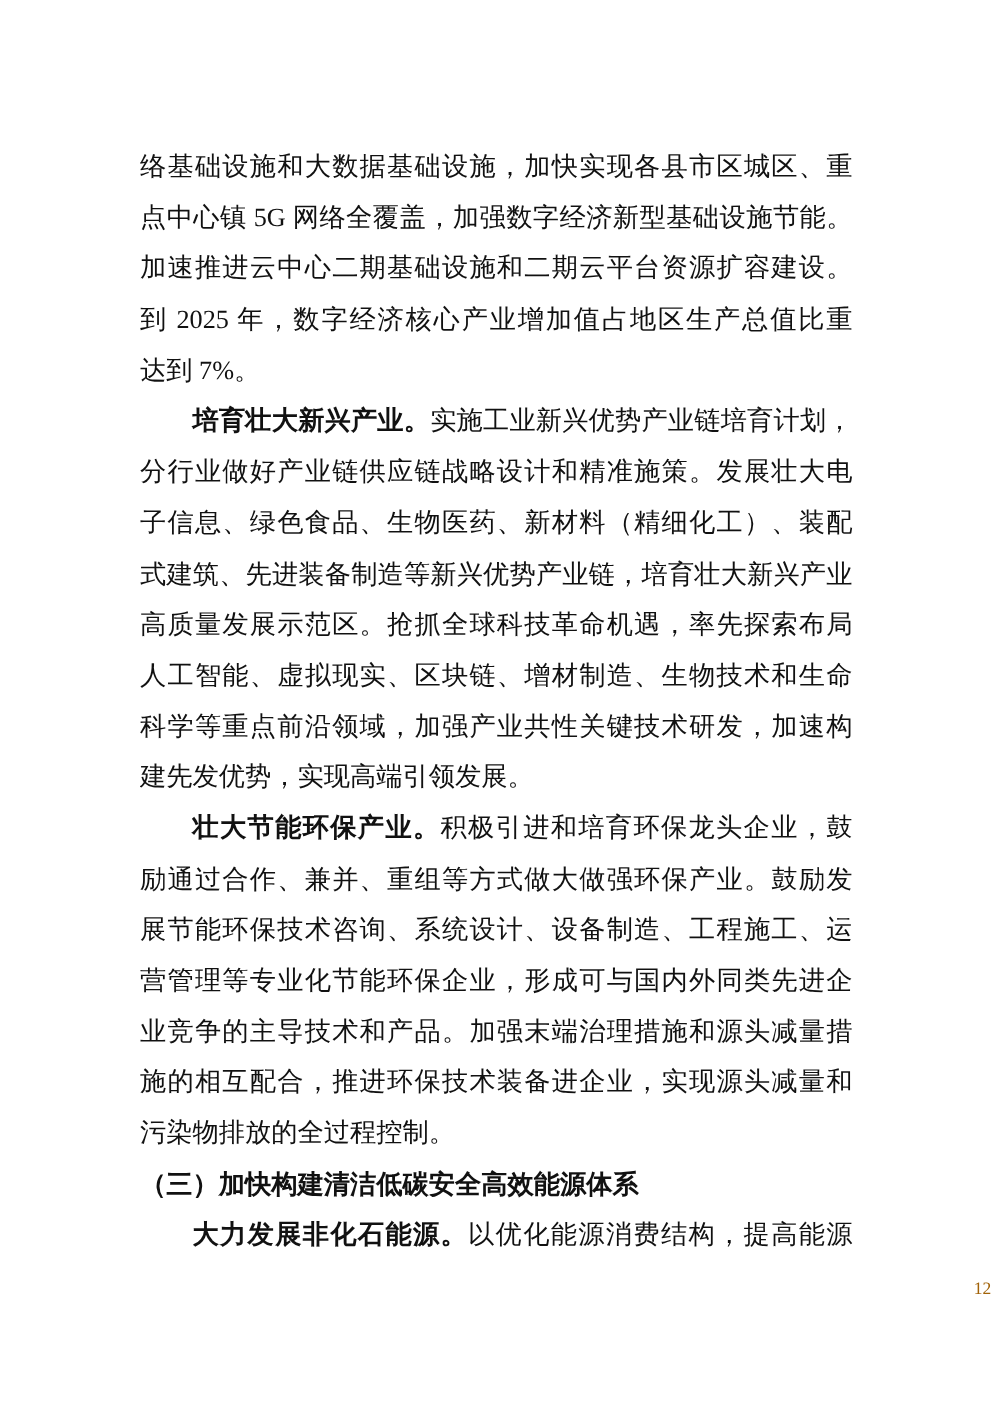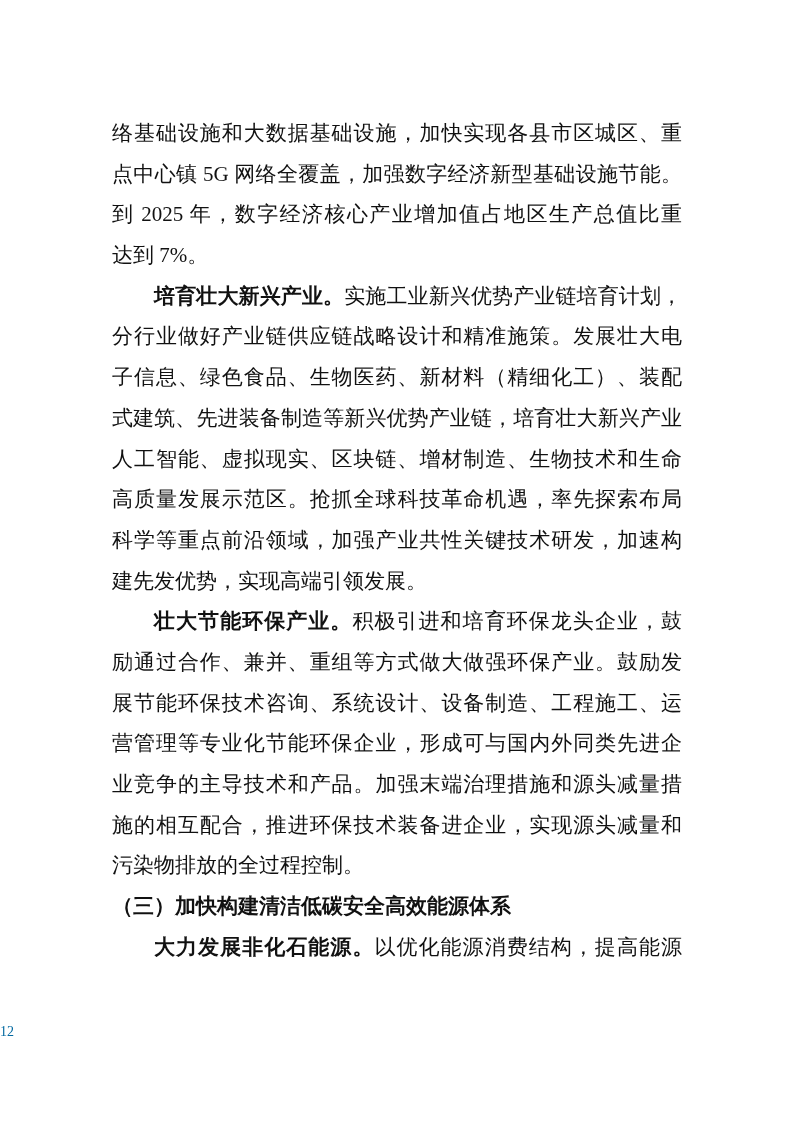--- a/index.html
+++ b/index.html
@@ -48,43 +48,44 @@
     text-align-last: left;
   }
   .line b {
     font-weight: bold;
   }
   .page-number {
     position: absolute;
     top: 1022px;
     left: 0;
     width: 100%;
-    text-align: left;
+    text-align: right;
     font-size: 14px;
     line-height: 20px;
-    color: #0369a1;
+    color: #a16207;
   }
 </style>
 </head>
 <body>
 
 <div class="page">
   <div class="text-block">
 
     <div class="line">络基础设施和大数据基础设施，加快实现各县市区城区、重</div>
     <div class="line">点中心镇 5G 网络全覆盖，加强数字经济新型基础设施节能。</div>
+    <div class="line">加速推进云中心二期基础设施和二期云平台资源扩容建设。</div>
     <div class="line">到 2025 年，数字经济核心产业增加值占地区生产总值比重</div>
     <div class="line lastline">达到 7%。</div>
 
     <div class="line indent"><b>培育壮大新兴产业。</b><span>实施工业新兴优势产业链培育计划，</span></div>
     <div class="line">分行业做好产业链供应链战略设计和精准施策。发展壮大电</div>
     <div class="line">子信息、绿色食品、生物医药、新材料（精细化工）、装配</div>
     <div class="line">式建筑、先进装备制造等新兴优势产业链，培育壮大新兴产业</div>
+    <div class="line">高质量发展示范区。抢抓全球科技革命机遇，率先探索布局</div>
     <div class="line">人工智能、虚拟现实、区块链、增材制造、生物技术和生命</div>
-    <div class="line">高质量发展示范区。抢抓全球科技革命机遇，率先探索布局</div>
     <div class="line">科学等重点前沿领域，加强产业共性关键技术研发，加速构</div>
     <div class="line lastline">建先发优势，实现高端引领发展。</div>
 
     <div class="line indent"><b>壮大节能环保产业。</b><span>积极引进和培育环保龙头企业，鼓</span></div>
     <div class="line">励通过合作、兼并、重组等方式做大做强环保产业。鼓励发</div>
     <div class="line">展节能环保技术咨询、系统设计、设备制造、工程施工、运</div>
     <div class="line">营管理等专业化节能环保企业，形成可与国内外同类先进企</div>
     <div class="line">业竞争的主导技术和产品。加强末端治理措施和源头减量措</div>
     <div class="line">施的相互配合，推进环保技术装备进企业，实现源头减量和</div>
     <div class="line lastline">污染物排放的全过程控制。</div>

